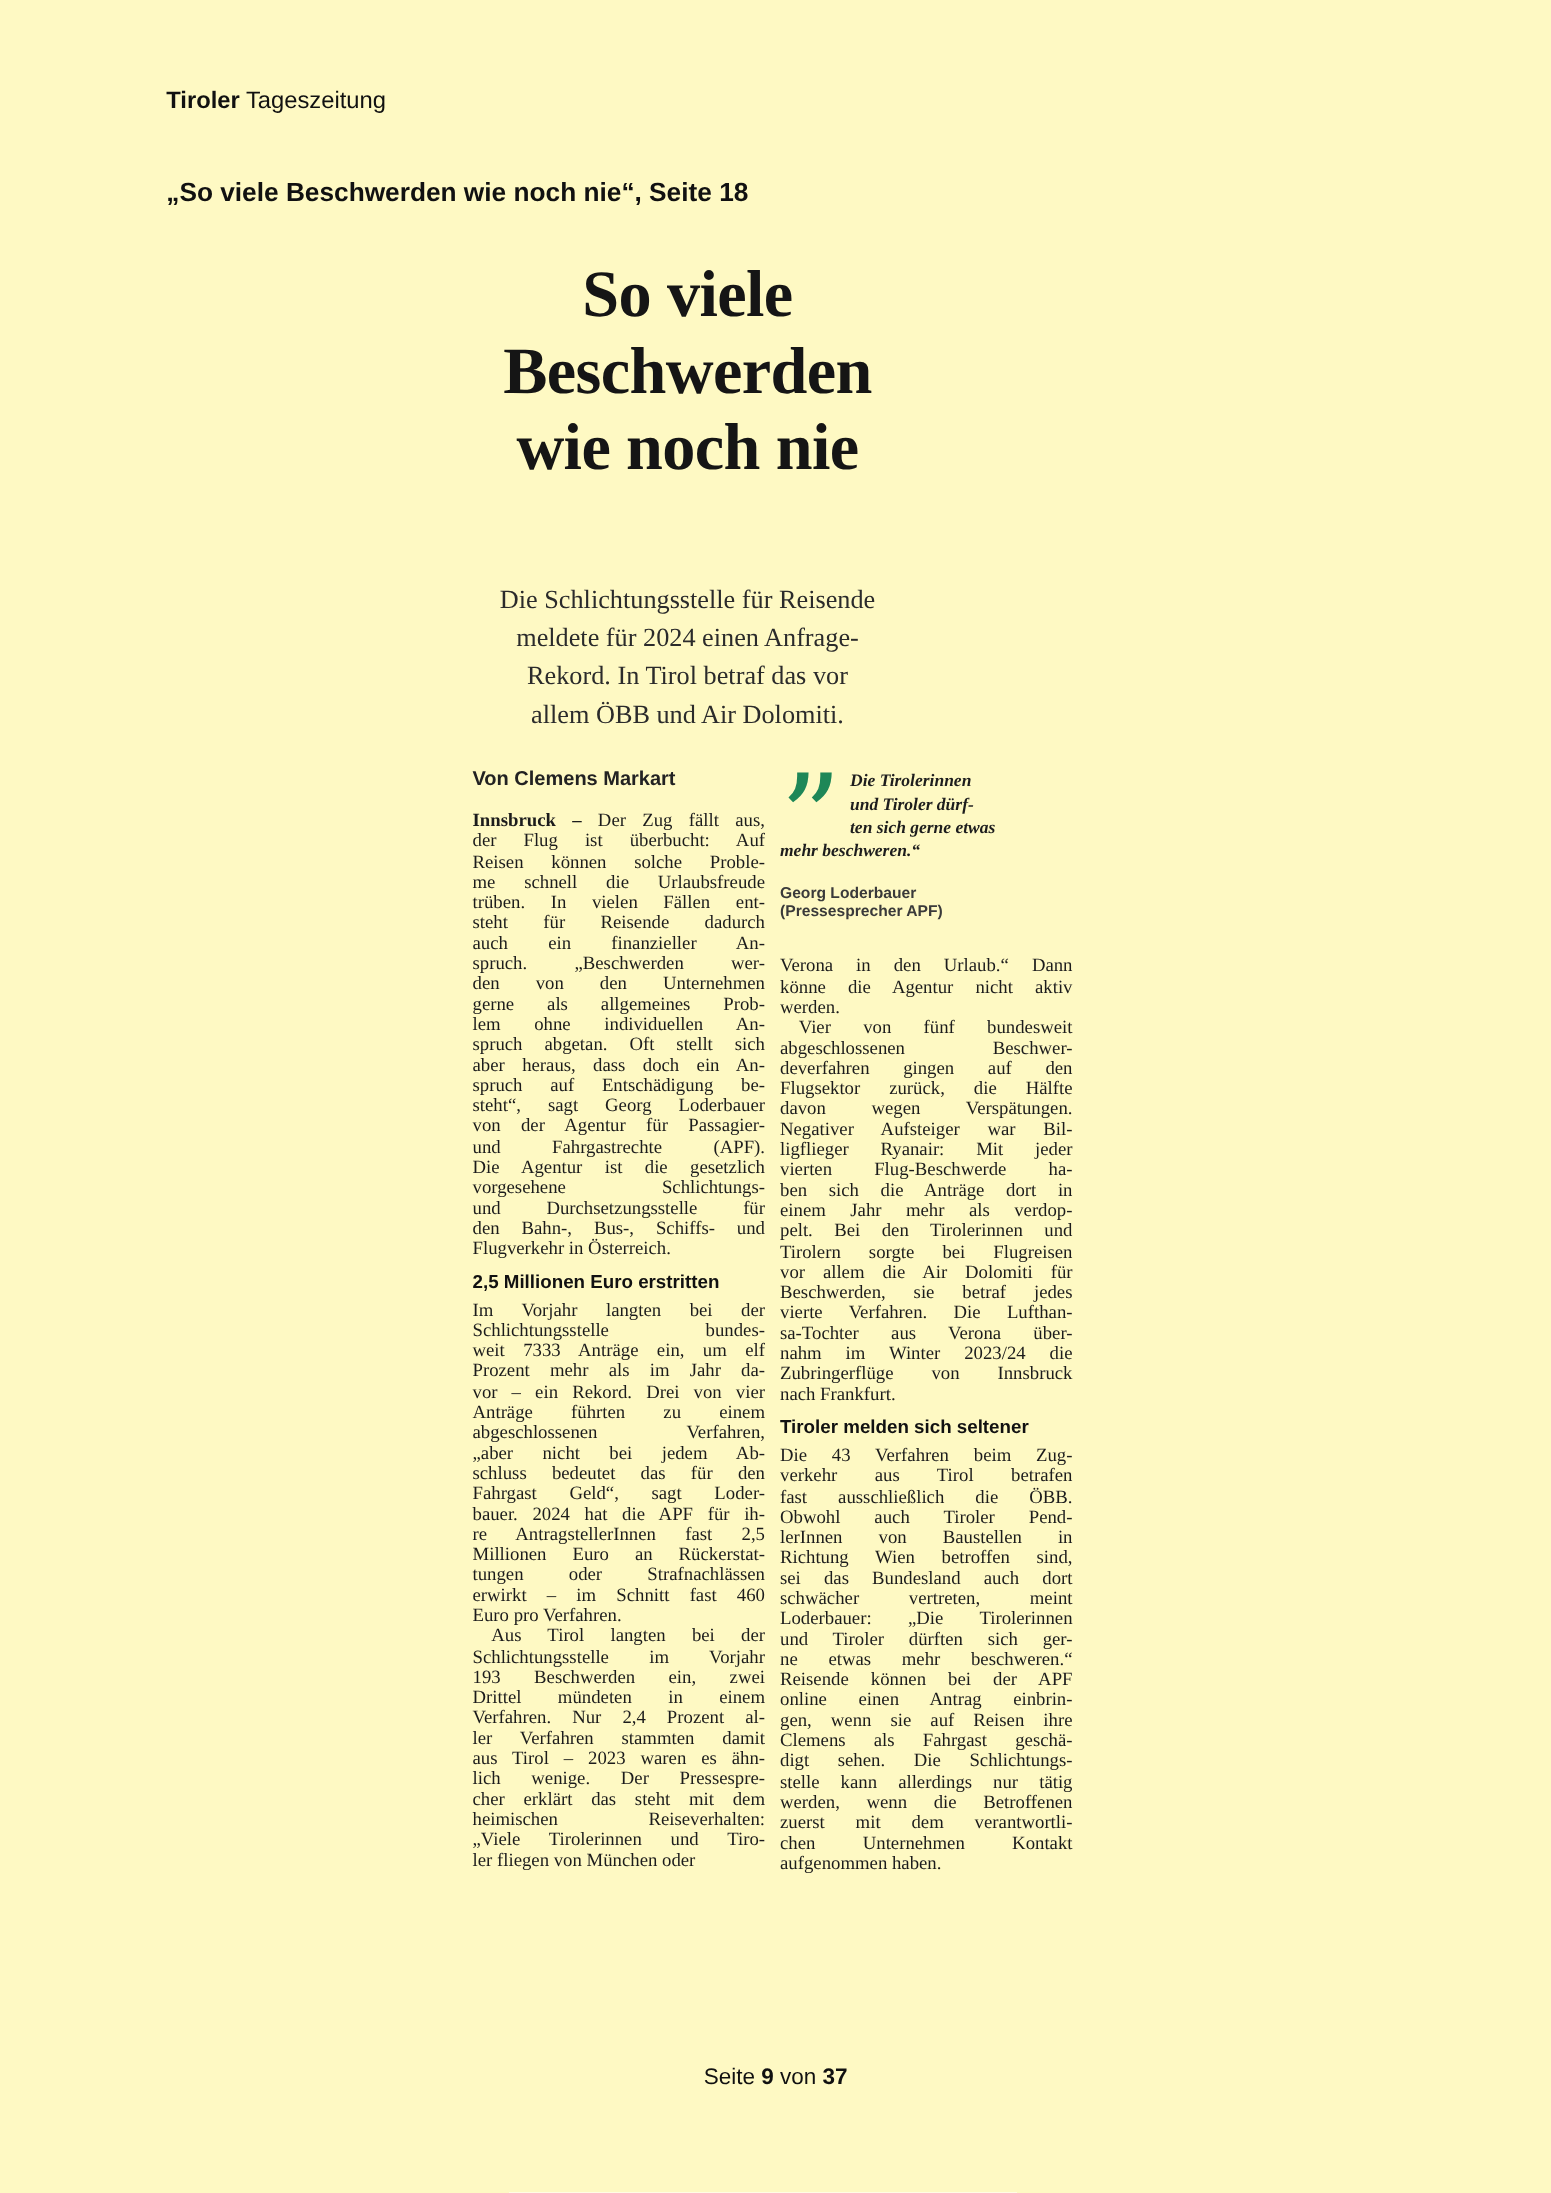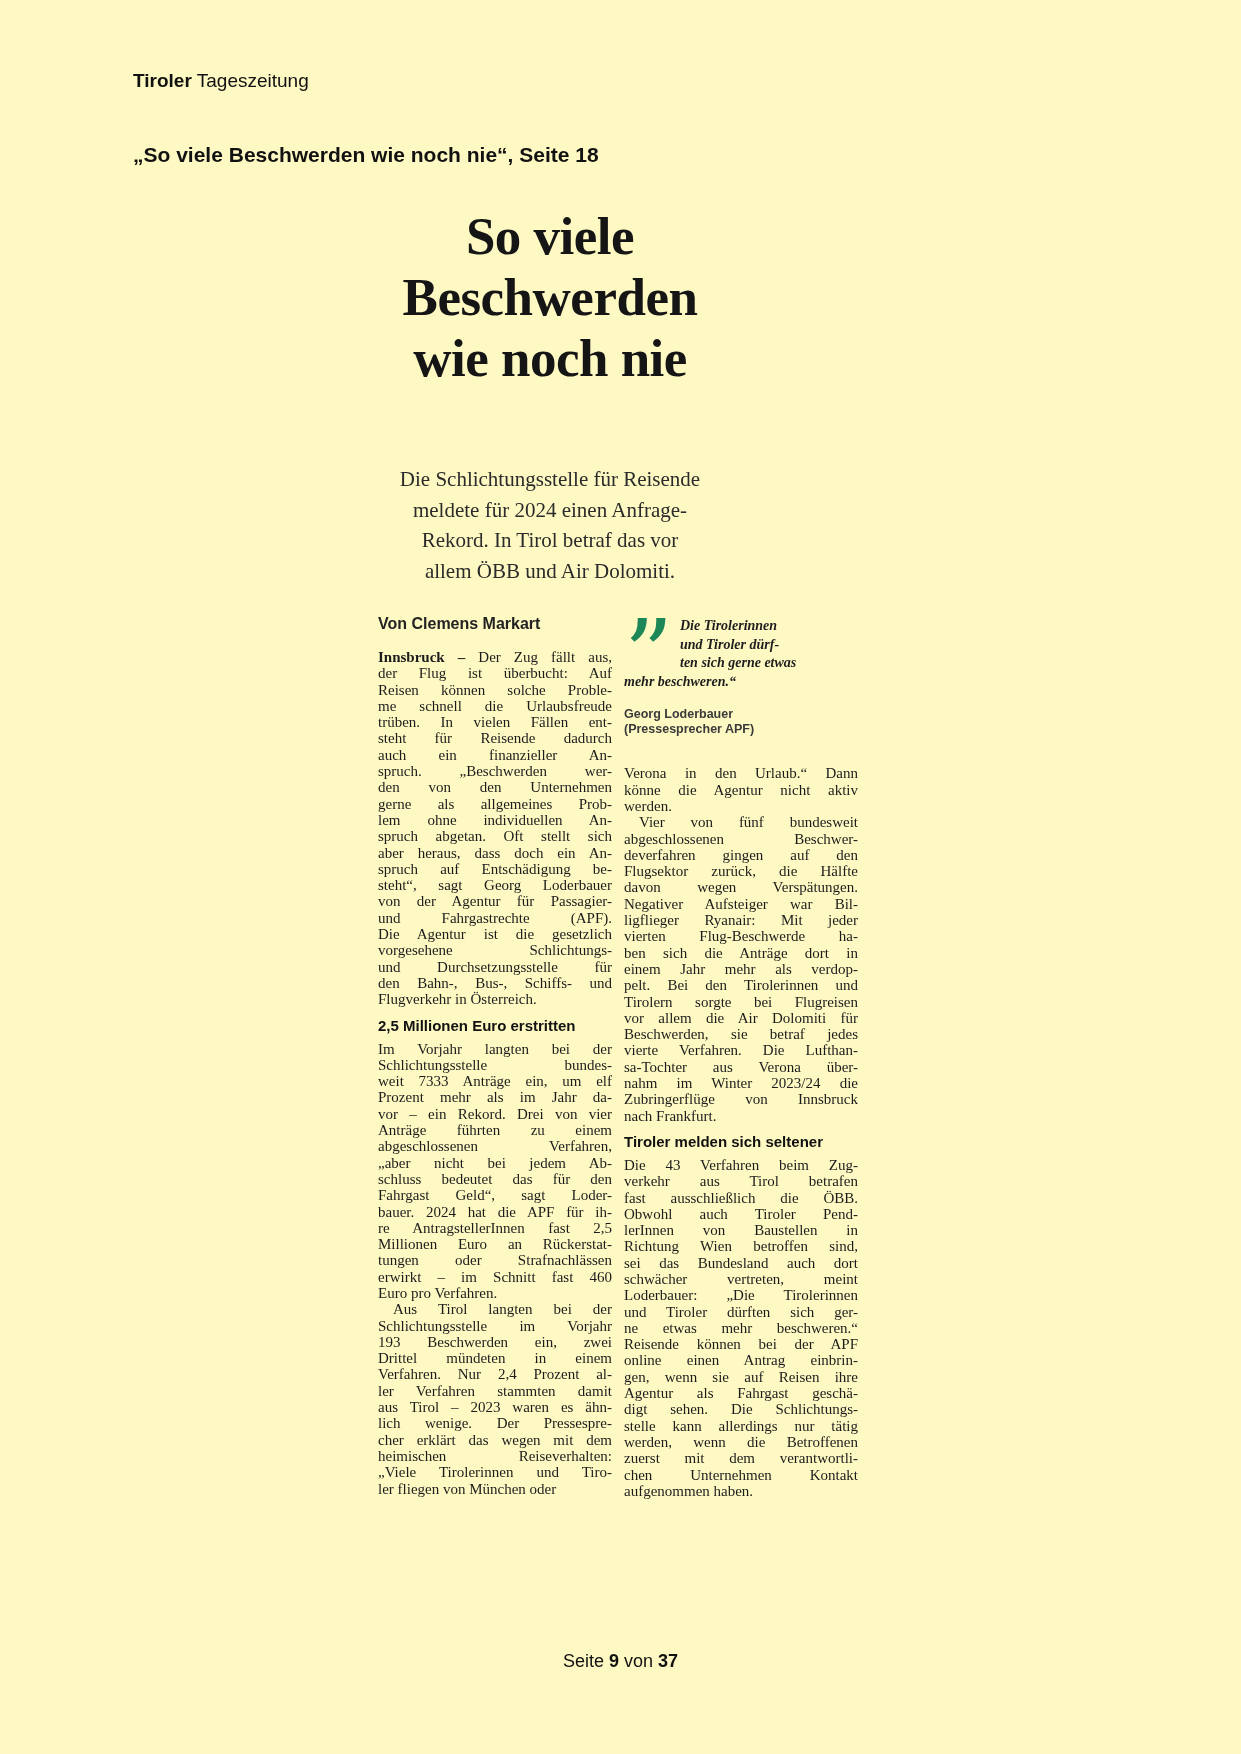--- a/index.html
+++ b/index.html
@@ -132,21 +132,21 @@
       </div>
       <div class="para">
         <div class="line indent">Aus Tirol langten bei der</div>
         <div class="line">Schlichtungsstelle im Vorjahr</div>
         <div class="line">193 Beschwerden ein, zwei</div>
         <div class="line">Drittel mündeten in einem</div>
         <div class="line">Verfahren. Nur 2,4 Prozent al-</div>
         <div class="line">ler Verfahren stammten damit</div>
         <div class="line">aus Tirol – 2023 waren es ähn-</div>
         <div class="line">lich wenige. Der Pressespre-</div>
-        <div class="line">cher erklärt das wegen mit dem</div>
+        <div class="line">cher erklärt das steht mit dem</div>
         <div class="line">heimischen Reiseverhalten:</div>
         <div class="line">„Viele Tirolerinnen und Tiro-</div>
         <div class="line last">ler fliegen von München oder</div>
       </div>
     </div>
 
   <div class="col col-right">
     <div class="pullquote">
       <span class="pq-mark" style="color: rgb(30, 135, 87);">”</span>
       <div class="pq-text"><span class="pq-float"></span><span>Die Tirolerinnen
@@ -192,21 +192,21 @@
           <div class="line">lerInnen von Baustellen in</div>
           <div class="line">Richtung Wien betroffen sind,</div>
           <div class="line">sei das Bundesland auch dort</div>
           <div class="line">schwächer vertreten, meint</div>
           <div class="line">Loderbauer: „Die Tirolerinnen</div>
           <div class="line">und Tiroler dürften sich ger-</div>
           <div class="line">ne etwas mehr beschweren.“</div>
           <div class="line">Reisende können bei der APF</div>
           <div class="line">online einen Antrag einbrin-</div>
           <div class="line">gen, wenn sie auf Reisen ihre</div>
-          <div class="line">Agentur als Fahrgast geschä-</div>
+          <div class="line">Clemens als Fahrgast geschä-</div>
           <div class="line">digt sehen. Die Schlichtungs-</div>
           <div class="line">stelle kann allerdings nur tätig</div>
           <div class="line">werden, wenn die Betroffenen</div>
           <div class="line">zuerst mit dem verantwortli-</div>
           <div class="line">chen Unternehmen Kontakt</div>
           <div class="line last">aufgenommen haben.</div>
         </div>
       </div>
   </div>
 

